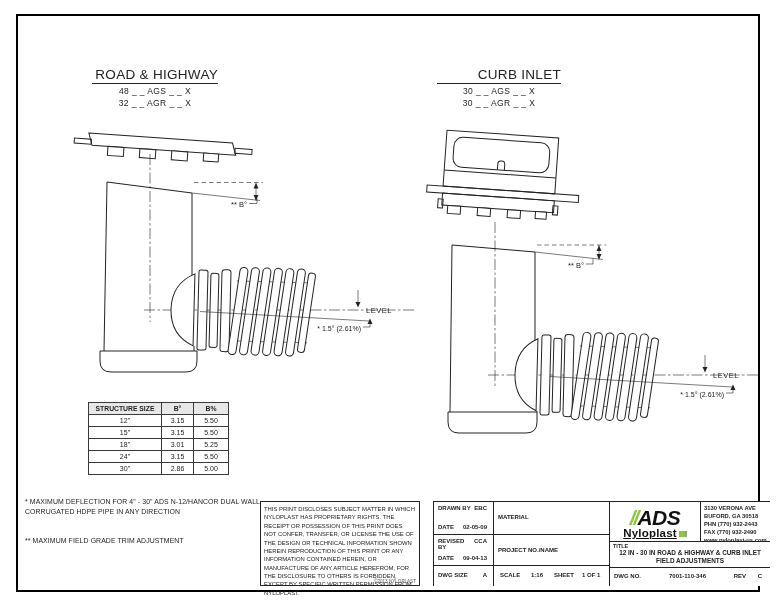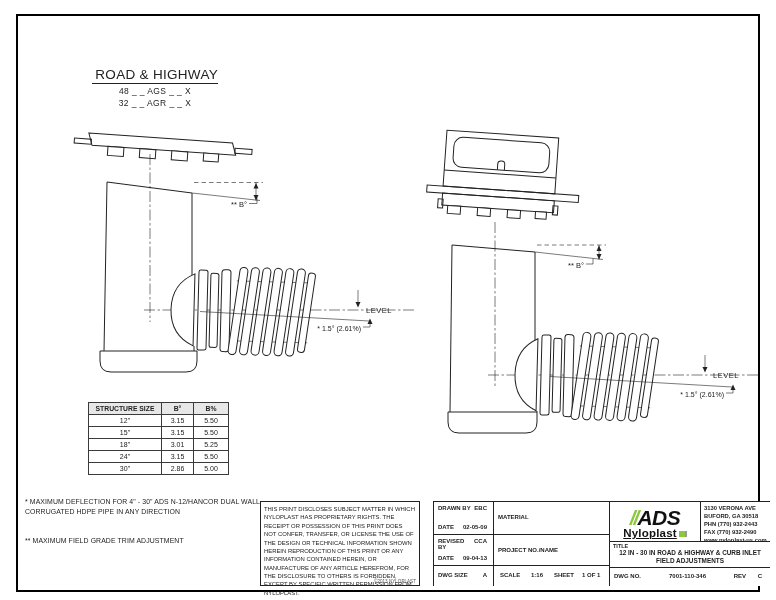--- a/index.html
+++ b/index.html
@@ -46,20 +46,25 @@
 <body>
 
 <div id="sheet">
   <div id="frame" class="abs"></div>
 
   <div class="abs" style="left:92px;top:67px;width:126px;">
     <div class="dwg-title">ROAD &amp; HIGHWAY</div>
     <div class="dwg-code">48 _ _ AGS _ _ X</div>
     <div class="dwg-code">32 _ _ AGR _ _ X</div>
   </div>
+  <div class="abs" style="left:437px;top:67px;width:124px;">
+    <div class="dwg-title">CURB INLET</div>
+    <div class="dwg-code">30 _ _ AGS _ _ X</div>
+    <div class="dwg-code">30 _ _ AGR _ _ X</div>
+  </div>
 
   <svg class="abs" style="left:60px;top:130px;" width="360" height="360" viewBox="0 0 360 360">
 
     <g transform="rotate(4 100 18)">
       <path class="ln" d="M28,8 L172,8 L176,20 L32,20 Z"></path>
       <rect class="ln" x="14" y="14" width="17" height="5"></rect>
       <rect class="ln" x="175" y="13" width="17" height="5"></rect>
       <rect class="lnw" x="48" y="20" width="16" height="9"></rect>
       <rect class="lnw" x="80" y="20" width="16" height="9"></rect>
       <rect class="lnw" x="112" y="20" width="16" height="9"></rect>

